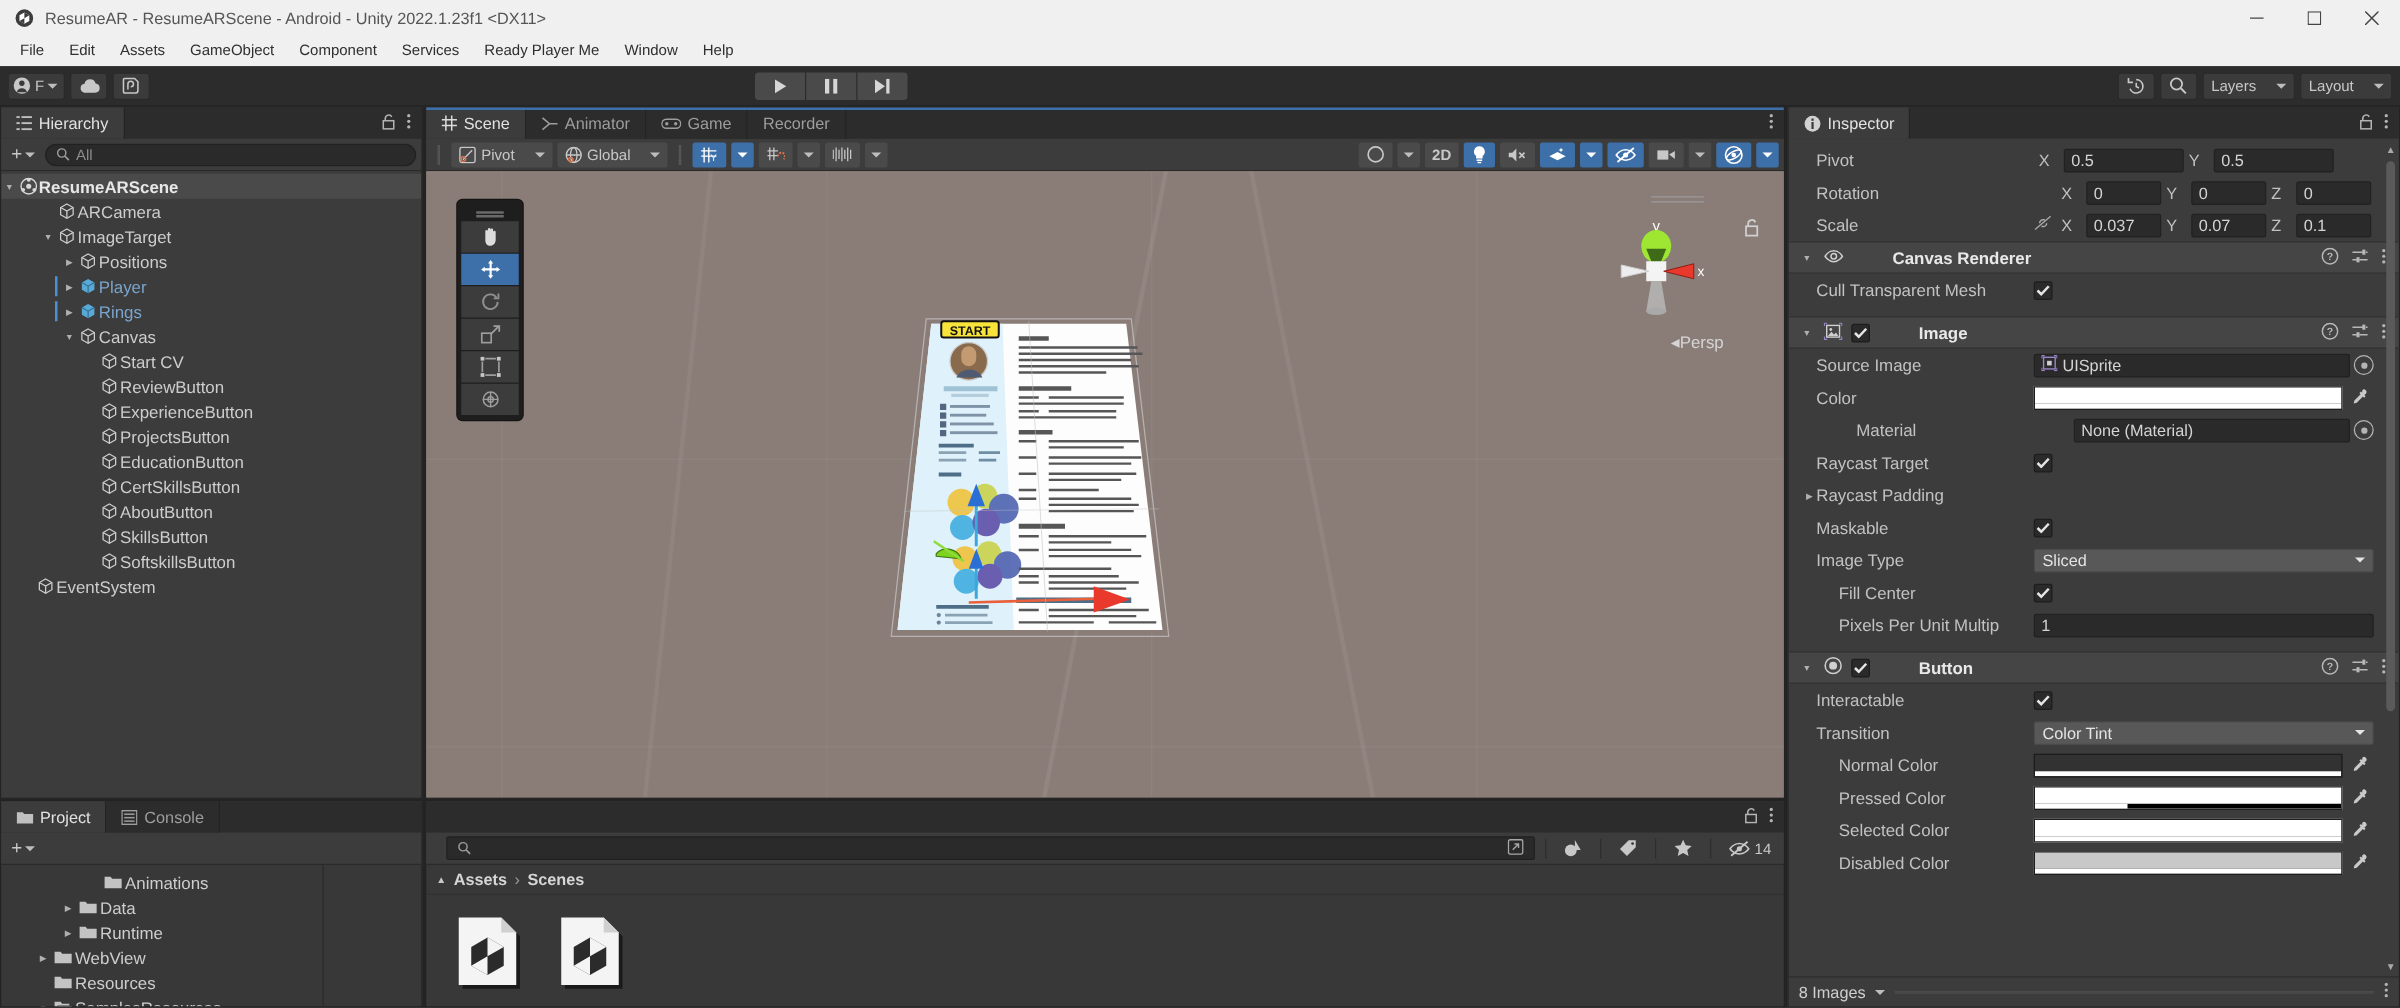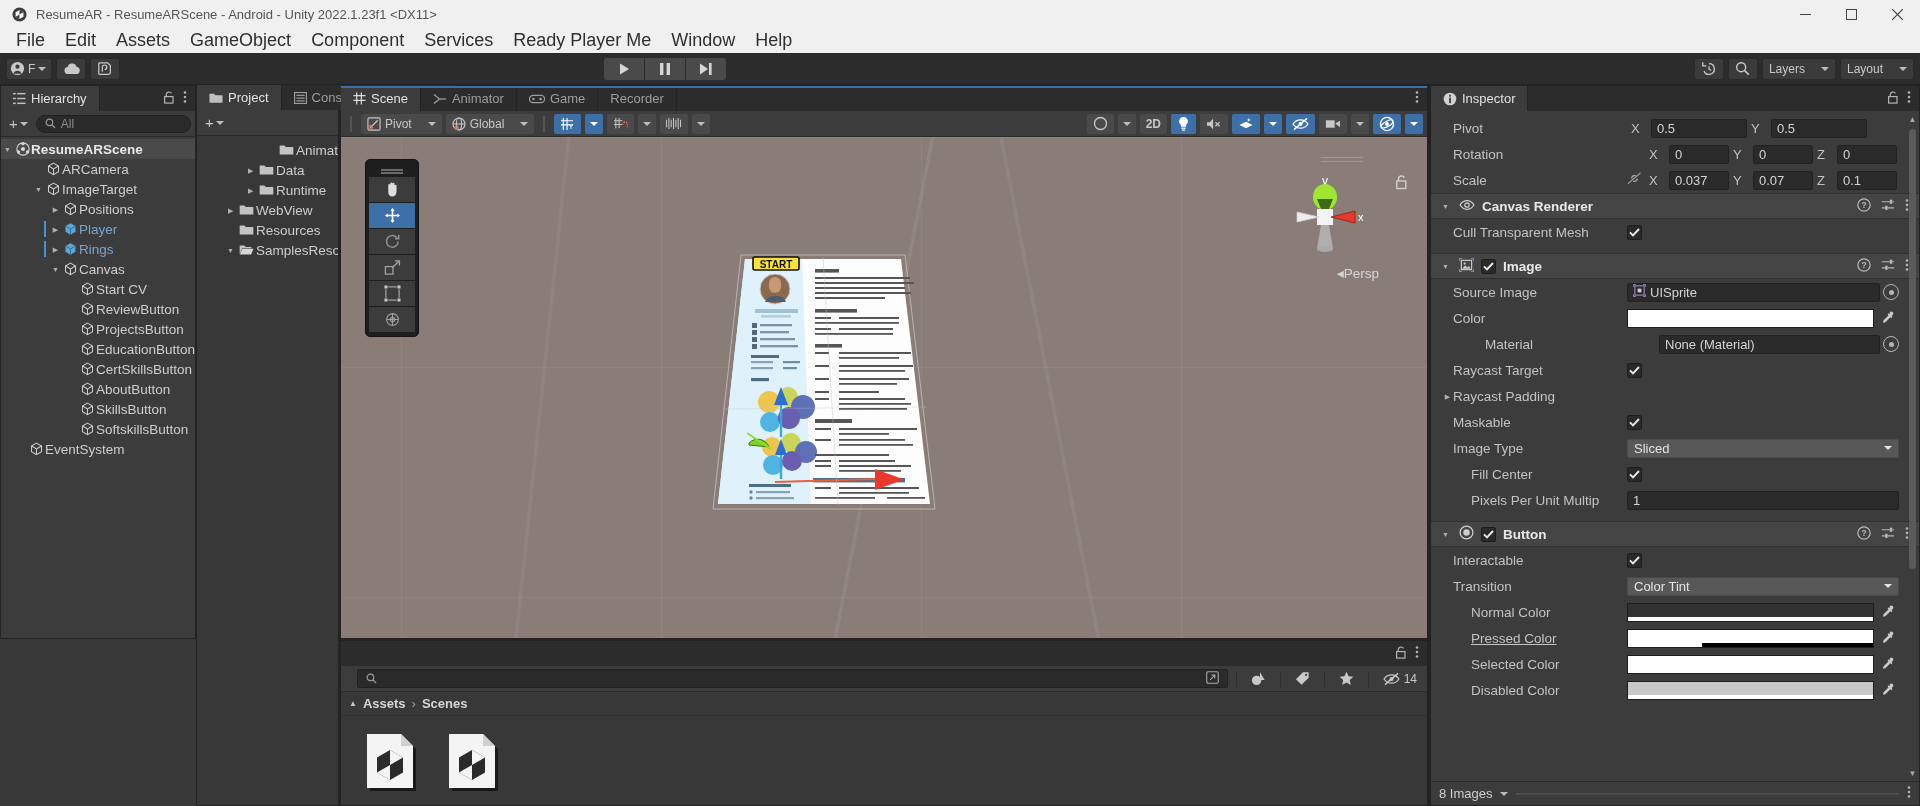--- a/index.html
+++ b/index.html
@@ -22,21 +22,21 @@
   }
   .tb-logo { width: 26px; display:flex; align-items:center; justify-content:center; margin-left:6px; }
   .tb-title { margin-left: 4px; color:#555; }
   .tb-spacer { flex: 1; }
   .tb-btn { width: 46px; height: 28px; display:flex; align-items:center; justify-content:center; color:#444; font-size:15px; }
 
   
   .menubar {
     height: 25px; background: #f0f0f0; color: #2f2f2f;
     display:flex; align-items:center; flex: none; padding-left: 6px;
-    font-size: 18px;
+    font-size: 12px;
   }
   .menu-item { padding: 0 10px; height:25px; line-height:25px; white-space:nowrap; }
 
   
   .toolbar {
     height: 32px; background:#2c2c2c; display:flex; align-items:center; flex:none;
     border-bottom: 1px solid #232323; padding: 0 6px;
   }
   .tgroup { display:flex; align-items:center; gap:4px; }
   .tbtn {
@@ -54,21 +54,21 @@
   .play-btn:first-child { border-radius:3px 0 0 3px; }
   .play-btn:last-child { border-radius:0 3px 3px 0; }
   .dd {
     height:22px; background:#3b3b3b; border:1px solid #2a2a2a; border-radius:3px;
     display:flex; align-items:center; padding:0 6px; gap: 16px; font-size:12px; color:#c8c8c8;
   }
   .caret { width:0;height:0;border-left:4px solid transparent;border-right:4px solid transparent;border-top:4px solid #bdbdbd; }
 
   
   .body { flex:1; display:flex; min-height:0; background:#383838; }
-  .col-left { width: 338px; display:flex; flex-direction:row; min-width:0; }
+  .col-left { width: 338px; display:flex; flex-direction:column; min-width:0; }
   .col-mid { flex:1; display:flex; flex-direction:column; min-width:0; }
   .col-right { width: 490px; display:flex; flex-direction:column; min-width:0; }
 
   
   .panel { background:#383838; display:flex; flex-direction:column; min-height:0; border:1px solid #232323; }
   .tabrow { height:25px; background:#2c2c2c; display:flex; align-items:stretch; flex:none; position:relative; }
   .tab {
     display:flex; align-items:center; gap:5px; padding:0 12px; font-size:13px;
     color:#9d9d9d; background:#2c2c2c; border-right:1px solid #232323;
   }
@@ -163,21 +163,21 @@
   .ilabel.ind { padding-left:18px; }
   .ifield {
     height:19px; background:#2a2a2a; border:1px solid #212121; border-radius:2px;
     display:flex; align-items:center; padding:0 5px; font-size:13px; color:#d4d4d4;
   }
   .axlabel { width:16px; flex:none; color:#c2c2c2; font-size:13px; }
   .comp-header {
     height:26px; background:#454545; display:flex; align-items:center; gap:7px;
     padding:0 10px 0 8px; border-top:1px solid #303030; border-bottom:1px solid #303030;
   }
-  .comp-title { font-weight:bold; font-size:13.5px; color:#e8e8e8; }
+  .comp-title { font-weight:bold; font-size:13.5px; color:#e8e8e8;margin-left:32px; }
   .comp-right { margin-left:auto; display:flex; align-items:center; gap:10px; color:#b4b4b4; }
   .chk {
     width:15px; height:15px; background:#2a2a2a; border:1px solid #1d1d1d; border-radius:2px;
     display:flex; align-items:center; justify-content:center; flex:none;
   }
   .chk svg { display:block; }
   .selectbox {
     flex:1; height:19px; background:#585858; border:1px solid #4a4a4a; border-radius:2px;
     display:flex; align-items:center; padding:0 6px; font-size:13px; color:#e4e4e4;
   }
@@ -460,20 +460,31 @@
             <div class="hrow">
               <span style="width:65px;flex:none"></span>
               <span class="twisty"></span>
               <span class="cubeicon">
                 <svg width="13" height="14" viewBox="0 0 14 15">
                   <path d="M7 1.2 L12.4 4.3 L12.4 10.5 L7 13.6 L1.6 10.5 L1.6 4.3 Z" fill="none" stroke="currentColor" stroke-width="1.1"></path>
                   <path d="M1.6 4.3 L7 7.4 L12.4 4.3 M7 7.4 V13.6" fill="none" stroke="currentColor" stroke-width="1.1"></path>
                 </svg>
               </span>
               <span class="">ReviewButton</span>
+            </div>
+            <div class="hrow">
+              <span style="width:65px;flex:none"></span>
+              <span class="twisty"></span>
+              <span class="cubeicon">
+                <svg width="13" height="14" viewBox="0 0 14 15">
+                  <path d="M7 1.2 L12.4 4.3 L12.4 10.5 L7 13.6 L1.6 10.5 L1.6 4.3 Z" fill="none" stroke="currentColor" stroke-width="1.1"></path>
+                  <path d="M1.6 4.3 L7 7.4 L12.4 4.3 M7 7.4 V13.6" fill="none" stroke="currentColor" stroke-width="1.1"></path>
+                </svg>
+              </span>
+              <span class="">ExperienceButton</span>
             </div>
             <div class="hrow">
               <span style="width:65px;flex:none"></span>
               <span class="twisty"></span>
               <span class="cubeicon">
                 <svg width="13" height="14" viewBox="0 0 14 15">
                   <path d="M7 1.2 L12.4 4.3 L12.4 10.5 L7 13.6 L1.6 10.5 L1.6 4.3 Z" fill="none" stroke="currentColor" stroke-width="1.1"></path>
                   <path d="M1.6 4.3 L7 7.4 L12.4 4.3 M7 7.4 V13.6" fill="none" stroke="currentColor" stroke-width="1.1"></path>
                 </svg>
               </span>
@@ -1378,21 +1389,21 @@
                     <span class="alphabg"></span>
                     <span class="alpha" style="width:100%"></span>
                   </span>
                   <span class="eyedrop">
                     <svg width="14" height="14" viewBox="0 0 15 15">
                       <path d="M9.5 1.2a2 2 0 0 1 3 3l-1.2 1.2 1 1-1.3 1.3-1-1-5.3 5.3-2.6.6.6-2.6 5.3-5.3-1-1 1.3-1.3 1 1z" fill="#cacaca"></path>
                     </svg>
                   </span>
                 </div>
               </div>
-              <div class="irow" style="position: relative; text-decoration: underline;">
+              <div class="irow" style="position: relative;">
                 <span class="ilabel ind">Pressed Color</span>
                 <div style="display:flex;align-items:center;flex:1;padding-right:20px;gap:3px">
                   <span class="colorfield" style="background:#FFFFFF">
                     <span class="alphabg"></span>
                     <span class="alpha" style="width:30%"></span>
                   </span>
                   <span class="eyedrop">
                     <svg width="14" height="14" viewBox="0 0 15 15">
                       <path d="M9.5 1.2a2 2 0 0 1 3 3l-1.2 1.2 1 1-1.3 1.3-1-1-5.3 5.3-2.6.6.6-2.6 5.3-5.3-1-1 1.3-1.3 1 1z" fill="#cacaca"></path>
                     </svg>

